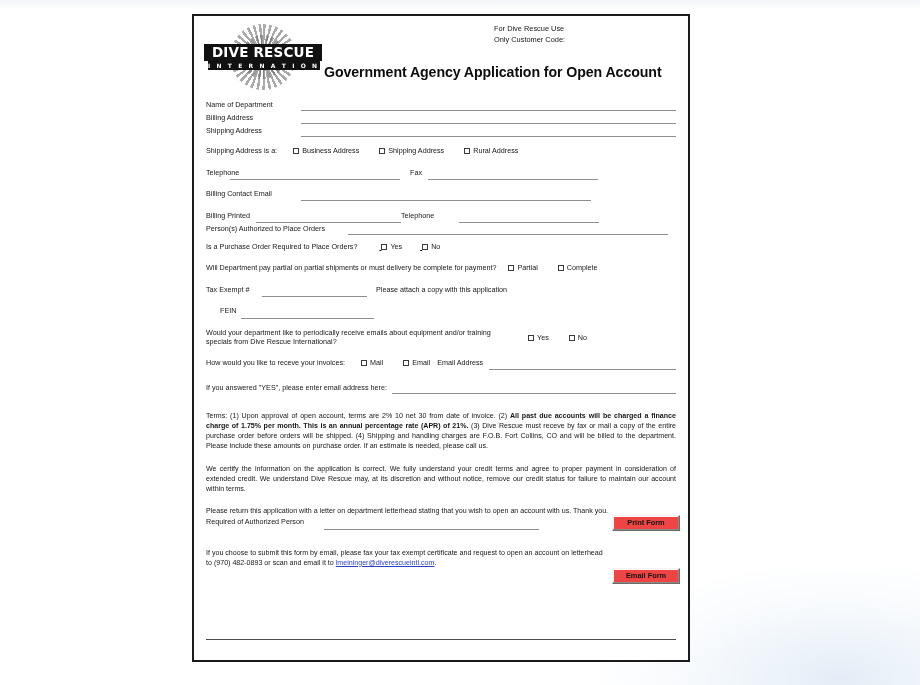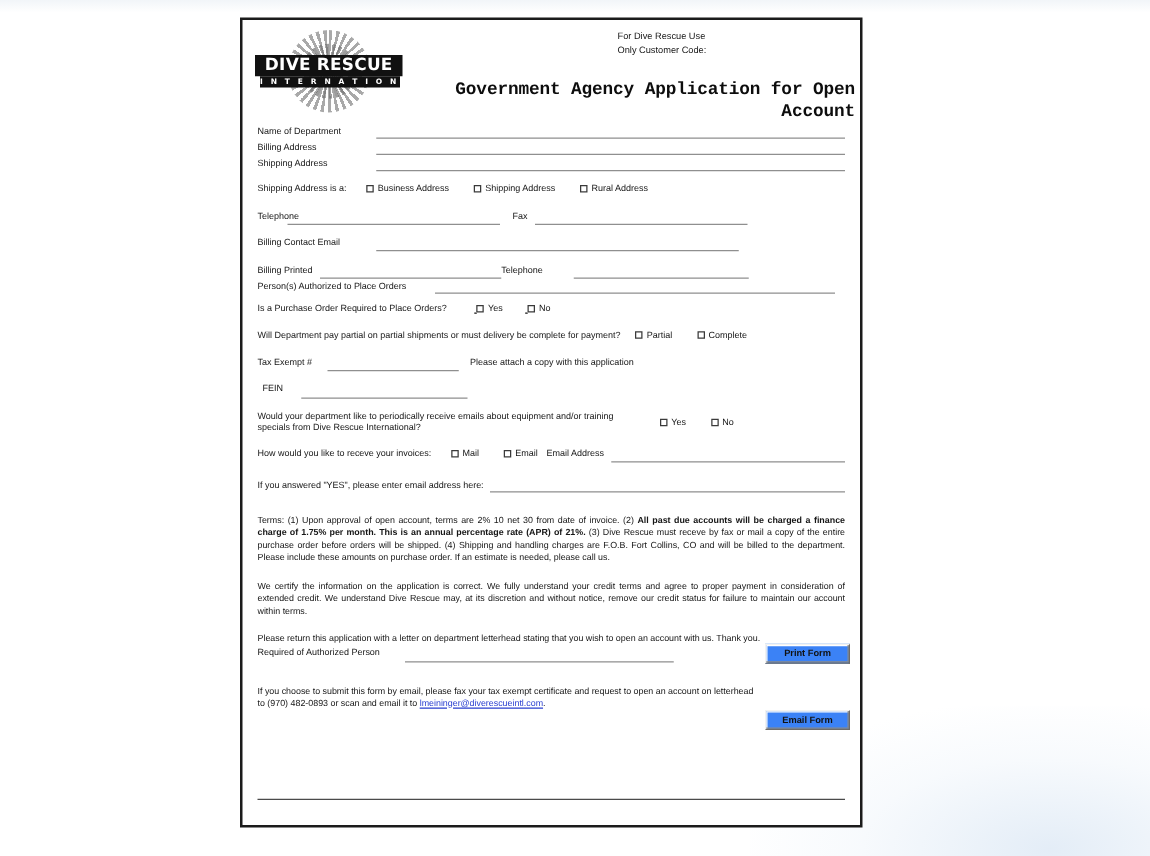--- a/index.html
+++ b/index.html
@@ -138,22 +138,22 @@
     top: 8px;
     font-size: 7.4px;
     line-height: 1.45;
     white-space: nowrap;
   }
   .form-title {
     position: absolute;
     left: 130px;
     top: 48px;
     width: 360px;
-    text-align: right;
-    font-family: Liberation Mono, monospace;
+    text-align: left;
+    font-family: Liberation Sans, sans-serif;
     font-weight: bold;
     font-size: 14.2px;
     letter-spacing: -0.1px;
     color: #0d0d0d;
   }
 
   
   .body {
     position: relative;
     padding: 0 12px;
@@ -191,21 +191,21 @@
   .para {
     font-size: 7.1px;
     line-height: 1.42;
     text-align: justify;
     color: #161616;
   }
   .para b { font-weight: bold; }
 
   .btn {
     display: inline-block;
-    background: #3b82f6;
+    background: #ef4444;
     border: 1px solid #6e6c68;
     border-top-color: #f3f2f0;
     border-left-color: #f3f2f0;
     box-shadow: inset -1px -1px 0 #8d8b86, inset 1px 1px 0 #ffffff;
     font-size: 7.4px;
     font-weight: bold;
     color: #121212;
     padding: 2px 0 3px 0;
     width: 68px;
     text-align: center;
@@ -317,21 +317,21 @@
         <span class="cbx"></span><span class="cbx-label" style="margin-right:0;">Complete</span>
       </div>
 
       <div class="row" style="height:21px;">
         <span class="lbl">Tax Exempt #</span>
         <span class="rule" style="left:56px; width:105px; top:11px;"></span>
         <span class="lbl" style="position:absolute; left:170px; top:0;">Please attach a copy with this application</span>
       </div>
 
       <div class="row" style="height:22px;">
-        <span class="lbl" style="margin-left:4px;">FEIN</span>
+        <span class="lbl" style="margin-left:14px;">FEIN</span>
         <span class="rule" style="left:35px; width:133px; top:12px;"></span>
       </div>
 
       <div class="row" style="height:30px; white-space:normal;">
         <span class="lbl" style="display:inline-block; width:300px; white-space:normal; line-height:1.3;">Would your department like to periodically receive emails about equipment and/or training specials from Dive Rescue International?</span>
         <span style="position:absolute; left:322px; top:5px; white-space:nowrap;">
           <span class="cbx"></span><span class="cbx-label">Yes</span>
           <span class="cbx"></span><span class="cbx-label" style="margin-right:0;">No</span>
         </span>
       </div>

